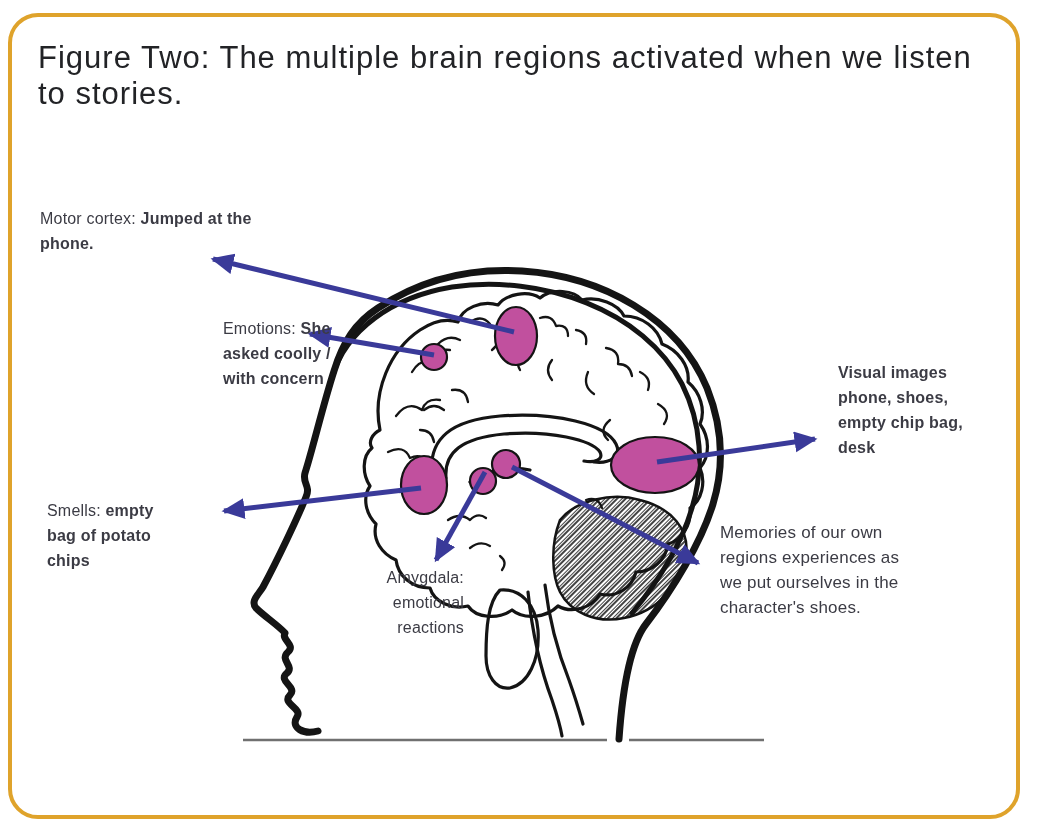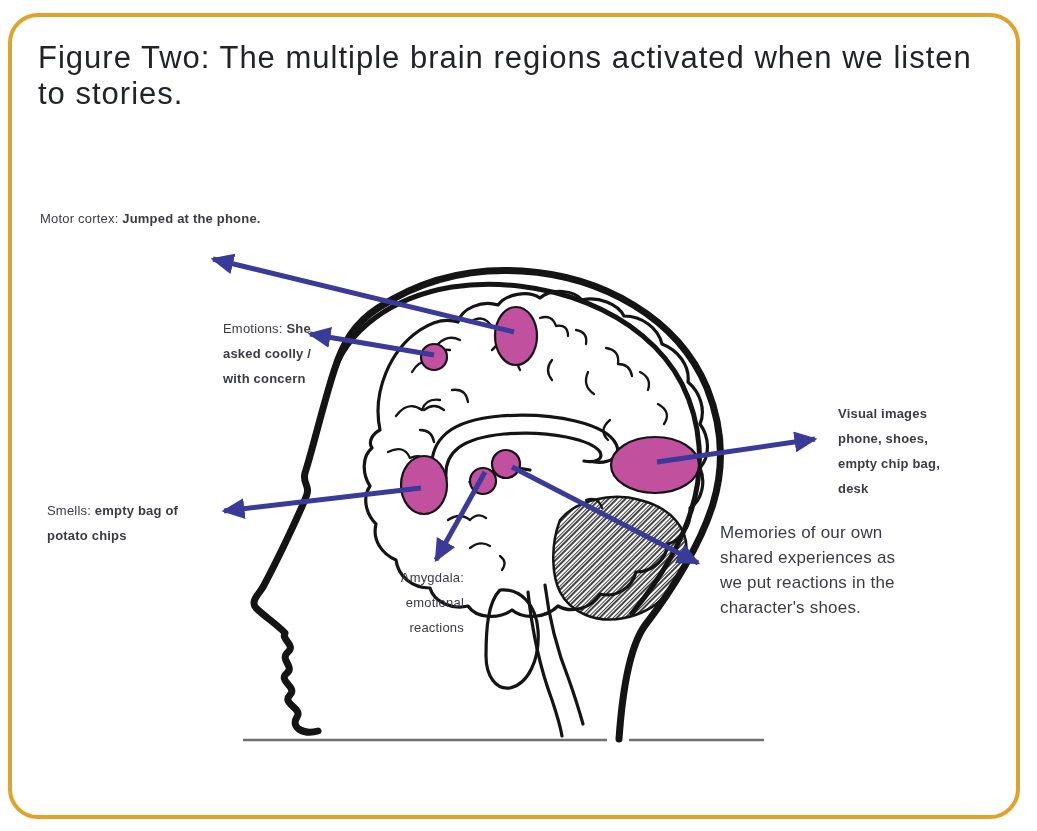--- a/index.html
+++ b/index.html
@@ -22,26 +22,26 @@
   .skull-inner{stroke-width:5;}
   .brain-line{stroke-width:3.2;}
   .gyri{stroke-width:2.3;}
   .region{fill:var(--region,#C1509E);stroke:var(--ink,#141414);stroke-width:2.2;}
   .arrow{stroke:var(--arrow,#3A3A99);stroke-width:5;fill:none;}
   .ah{fill:var(--arrow,#3A3A99);}
   .baseline{stroke:var(--baseline,#707070);stroke-width:2.5;}
   .hatchline{stroke:var(--ink,#141414);stroke-width:1.6;}
   .lbl{
     position:absolute;color:var(--label,#3B3B44);
-    font-size:13px;line-height:25px;letter-spacing:0.2px;
+    font-size:16px;line-height:25px;letter-spacing:0.2px;
   }
   .lbl .emp{font-weight:700;}
   .lbl.plain .emp{font-weight:400;}
   .lbl.small{font-size:17px;}
-  .lbl.allbold{font-weight:700;margin-top:41px;}
+  .lbl.allbold{font-weight:700;}
 </style>
 </head>
 <body>
 
 <div class="frame"></div>
 
 <div class="title">Figure Two: The multiple brain regions activated when we listen to stories.</div>
 
 <svg class="diagram" width="1037" height="831" viewBox="0 0 1037 831">
 
@@ -165,14 +165,14 @@
 
 <div class="lbl plain" style="left:352px;top:565px;width:112px;text-align:right;">
   <span>Amygdala: </span><span class="emp">emotional reactions</span>
 </div>
 
 <div class="lbl allbold" style="left:838px;top:360px;width:126px;">
   <span class="emp">Visual images phone, shoes, empty chip bag, desk</span>
 </div>
 
 <div class="lbl small" style="left:720px;top:520px;width:196px;">
-  <span>Memories of our own shared experiences as we put reactions in the character's shoes.</span>
+  <span>Memories of our own regions experiences as we put ourselves in the character's shoes.</span>
 </div>
 
 </body></html>

